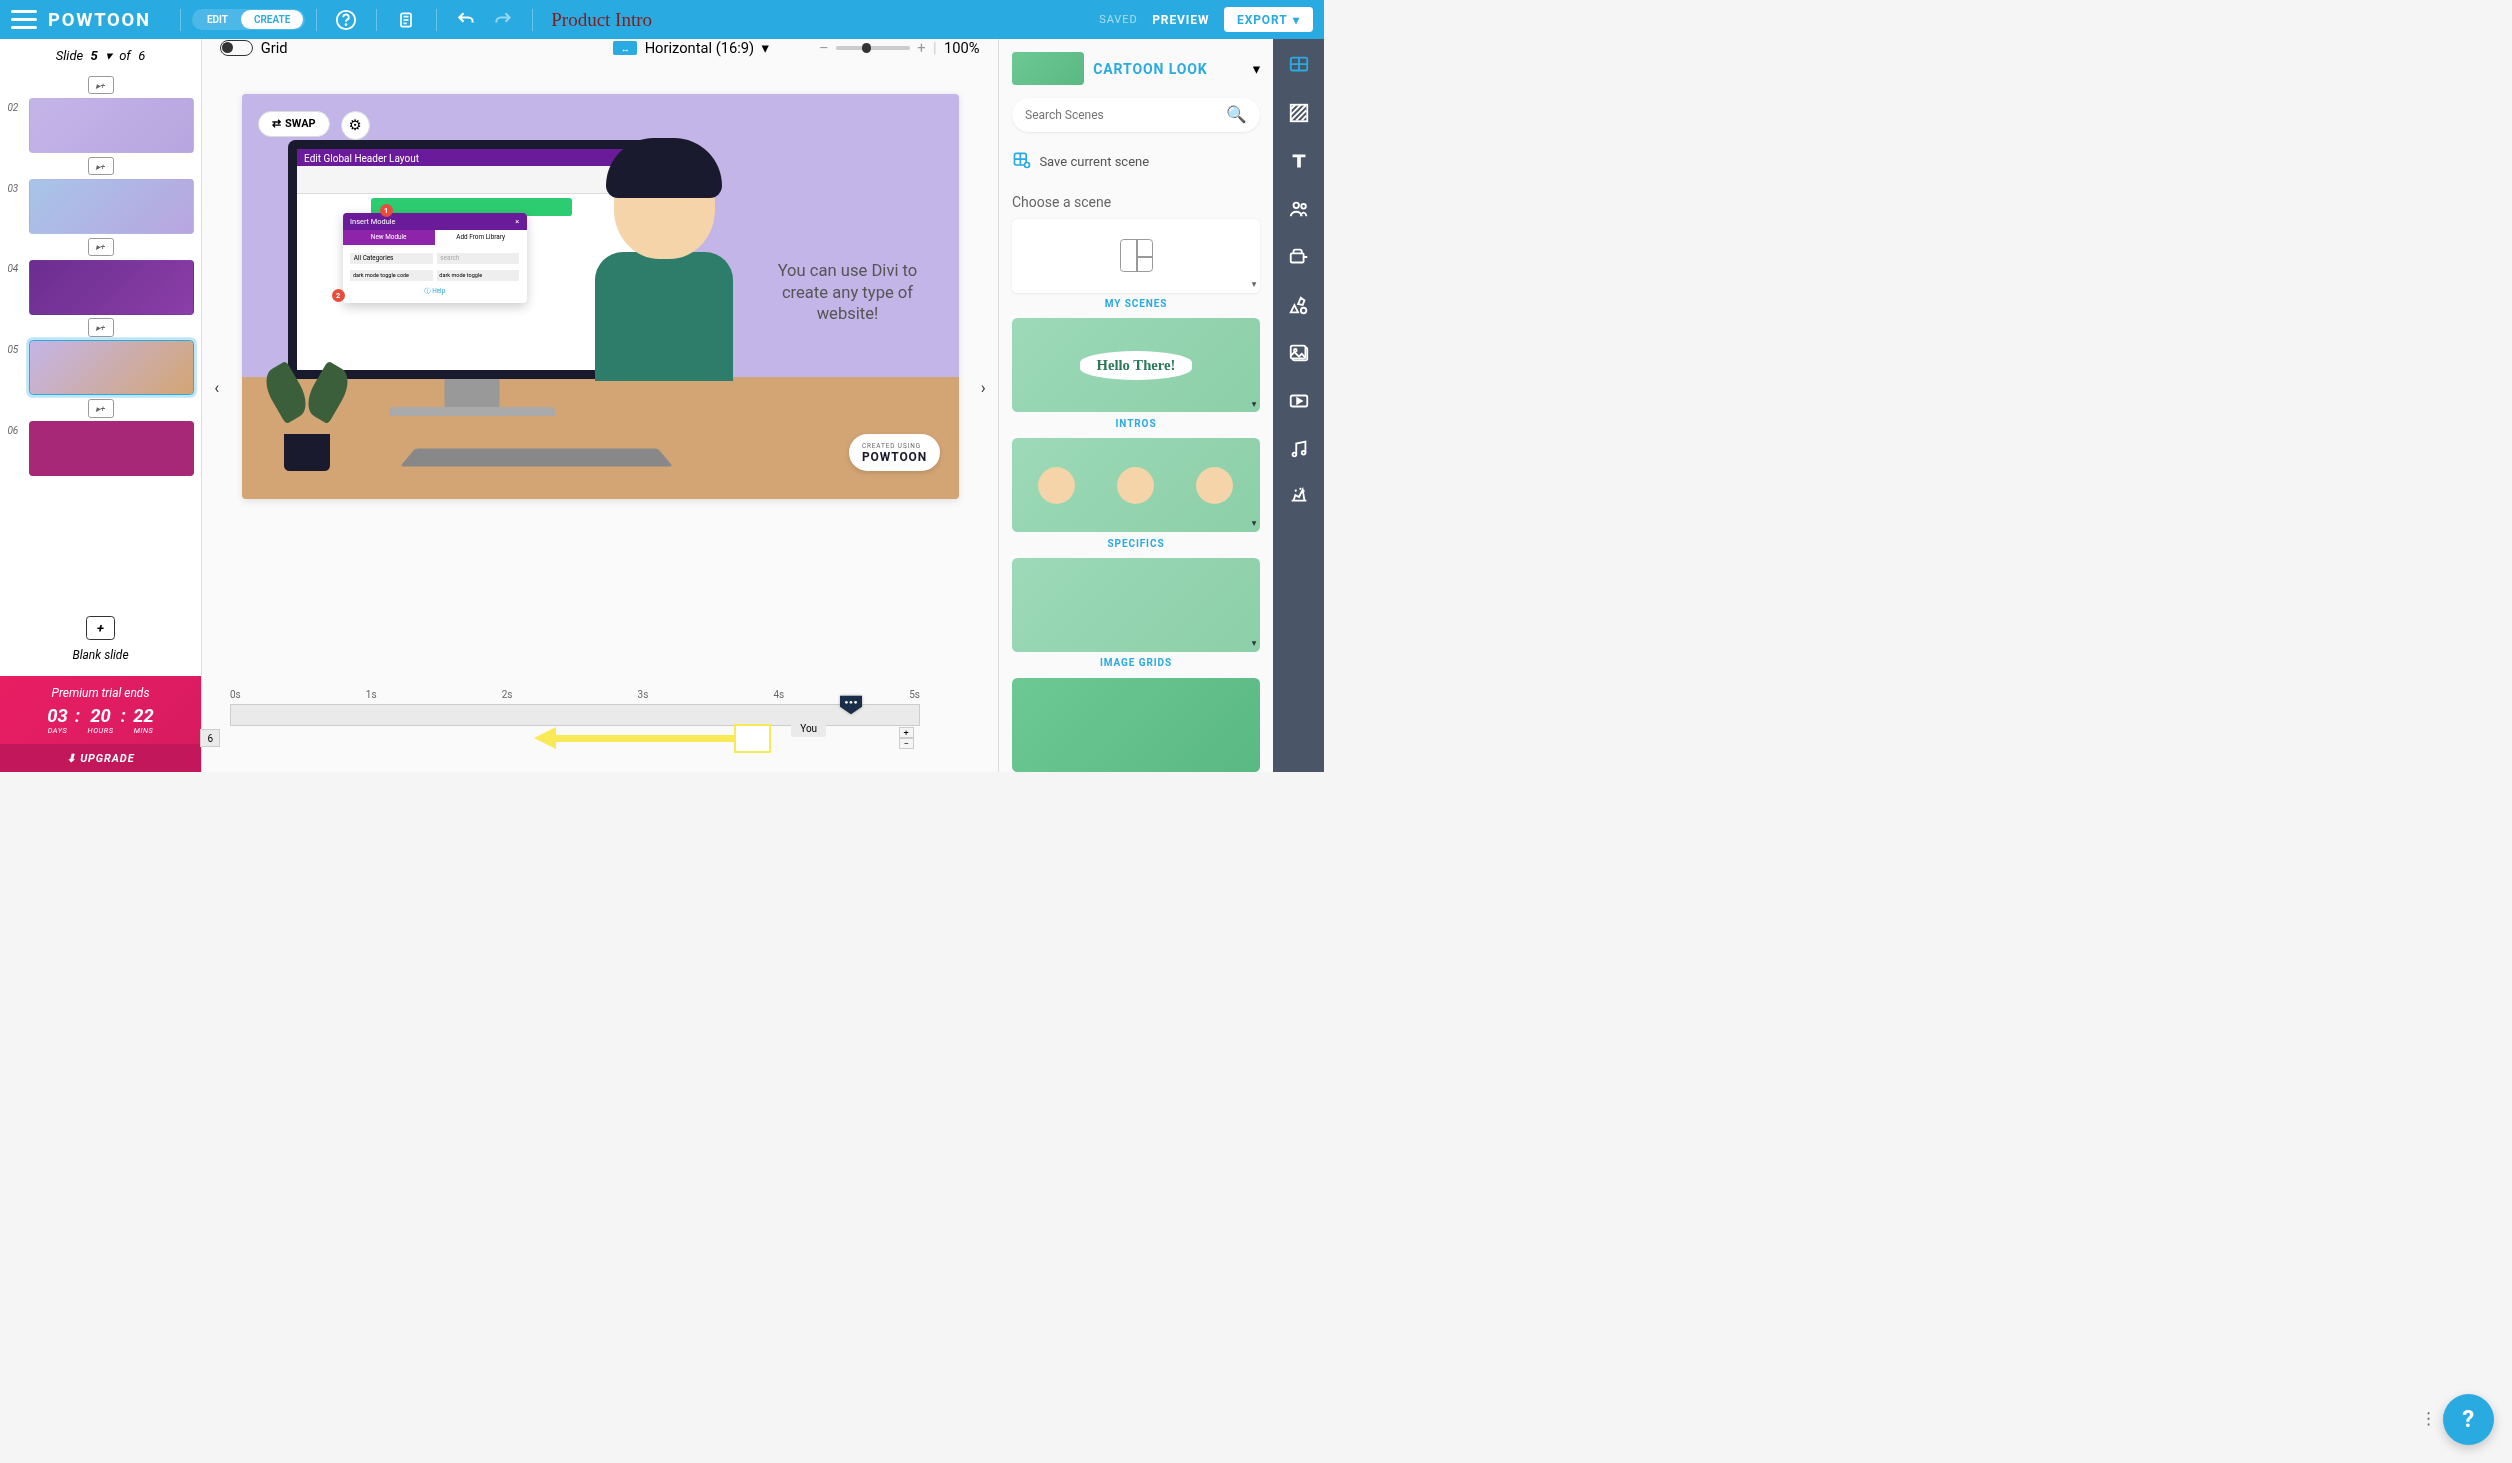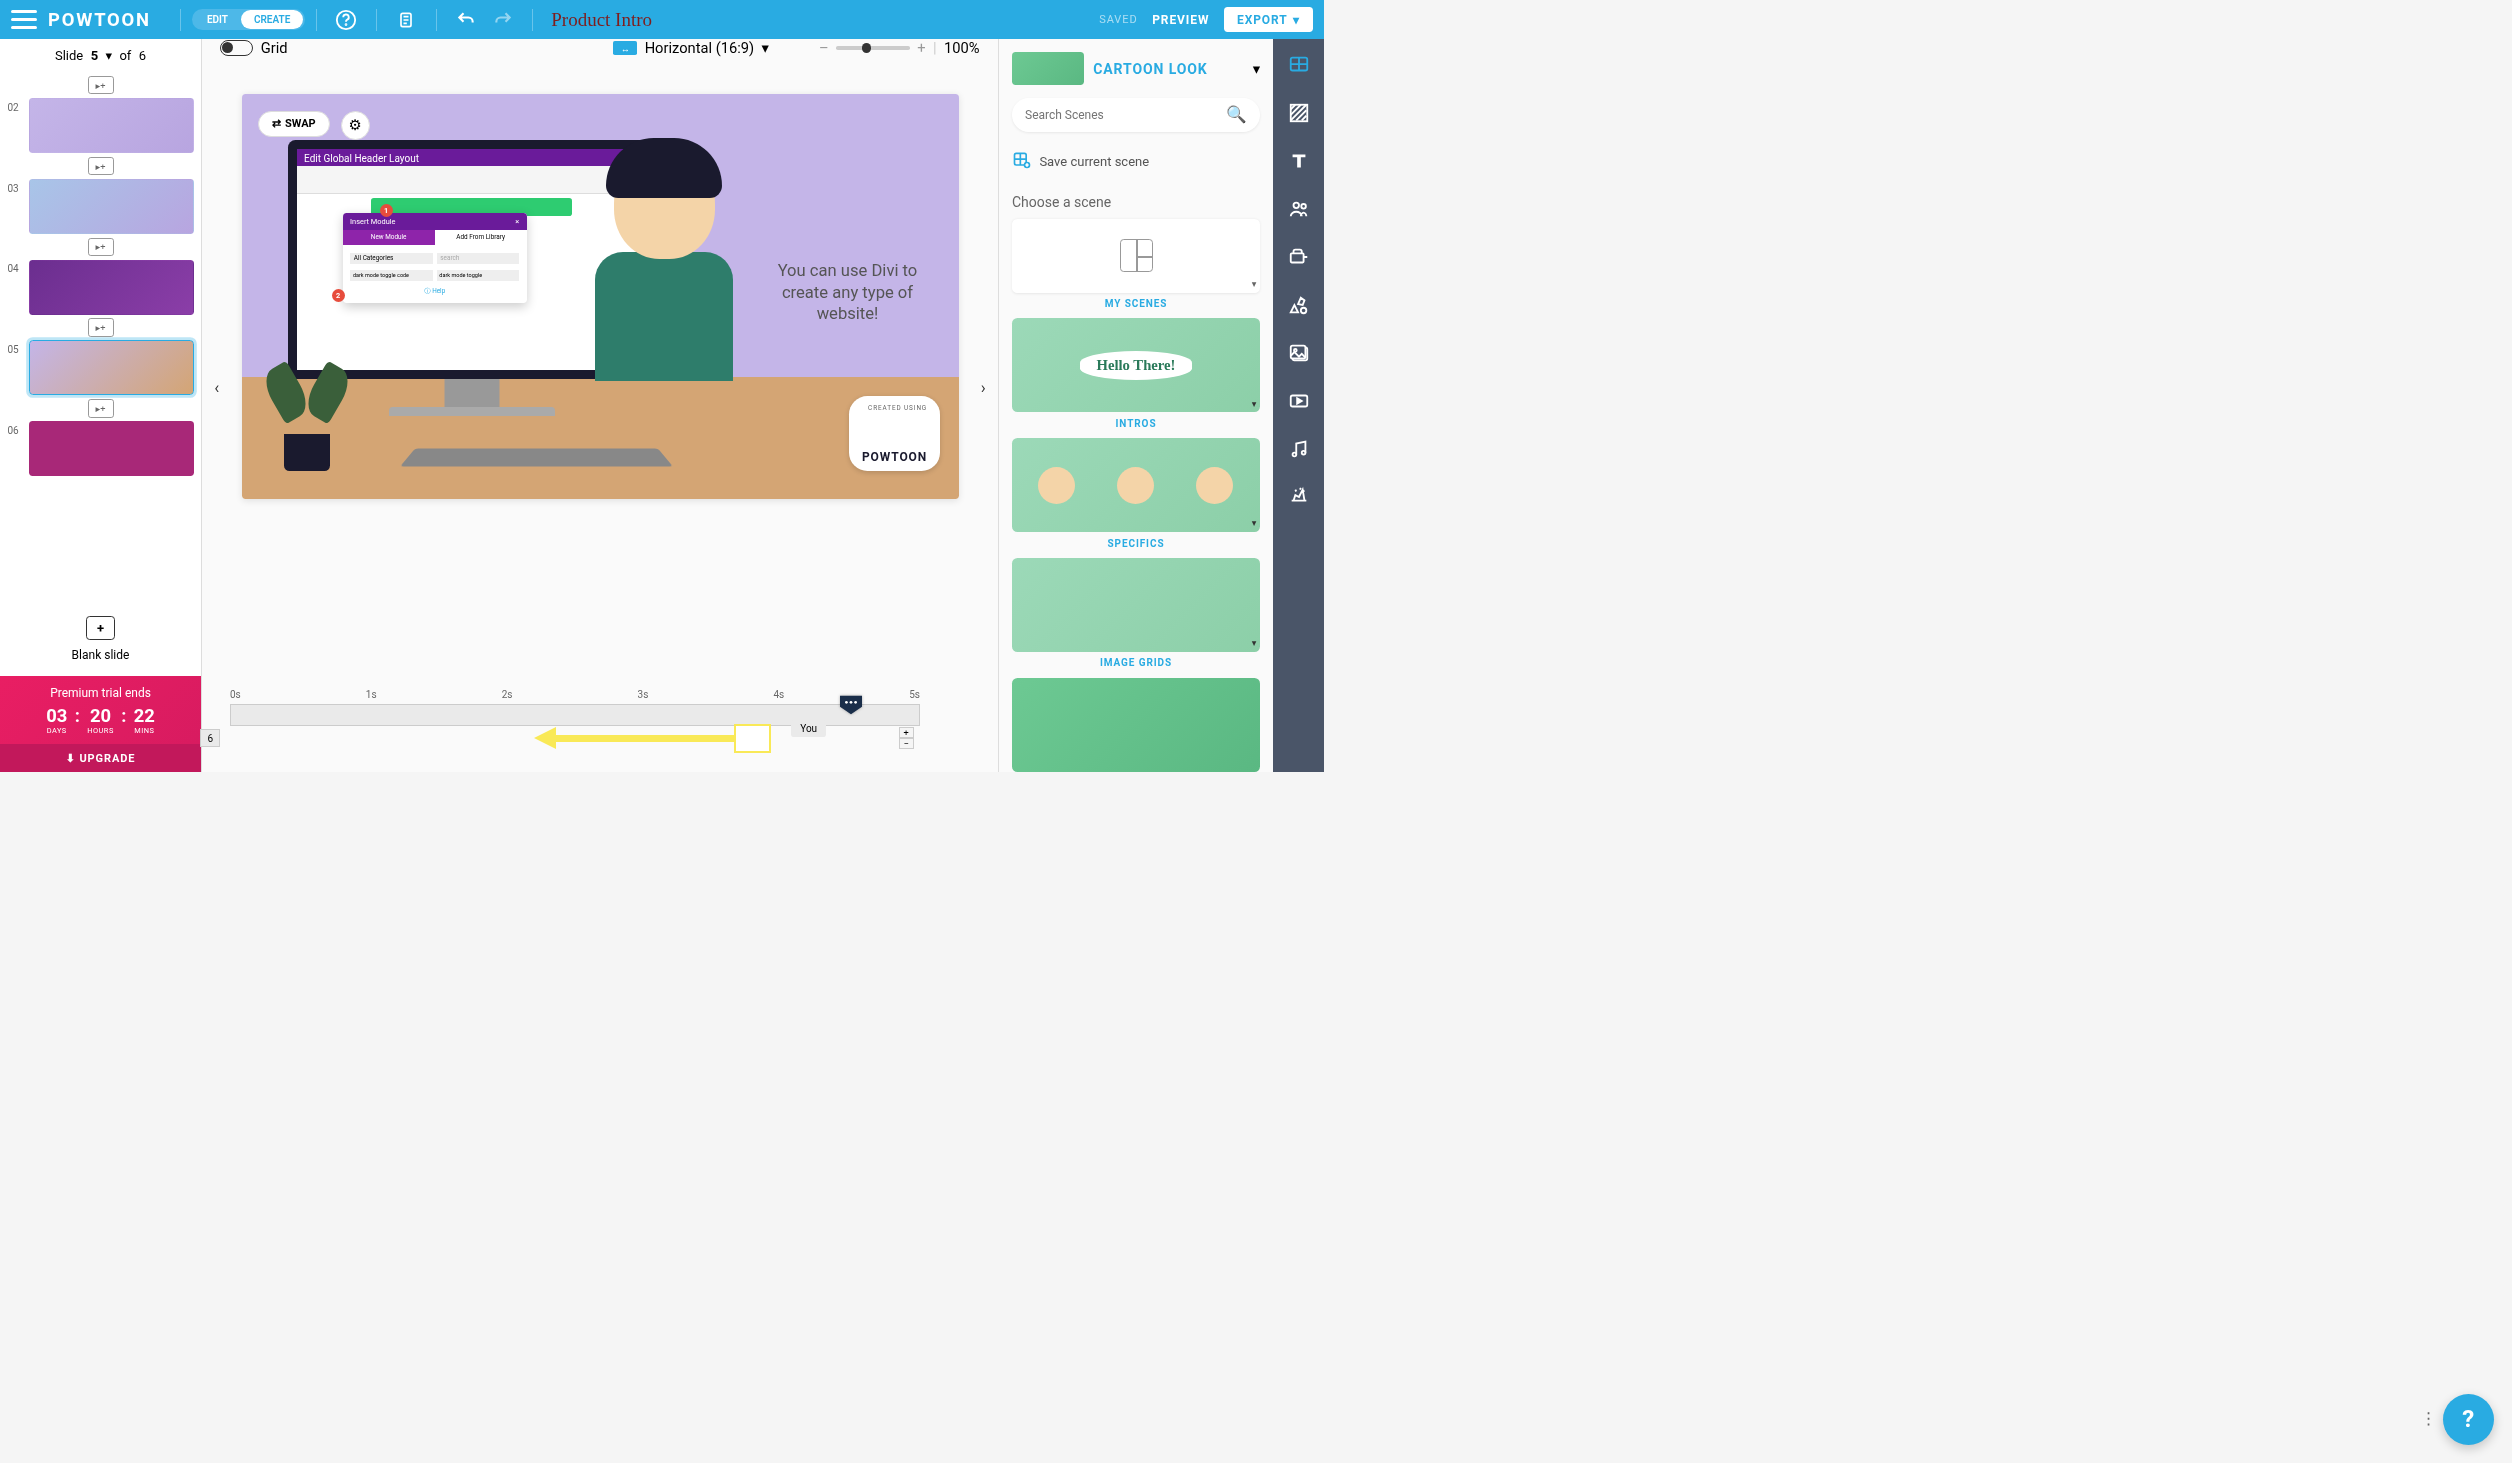--- a/index.html
+++ b/index.html
@@ -19,21 +19,21 @@
 .project-title { font-size: 19px; color: #7f1d1d; margin-left: 7.4px; font-family: Liberation Serif, serif; }
 .header-right { margin-left: auto; display: flex; align-items: center; gap: 14.7px; }
 .saved-text { color: rgba(255,255,255,0.6); font-size: 11px; font-weight: 400; letter-spacing: 0.9px; }
 .preview-btn { color: white; font-size: 12px; font-weight: 700; letter-spacing: 0.9px; cursor: pointer; }
 .export-btn { background: white; color: #29abe2; padding: 5.5px 13px; border-radius: 3.7px; font-size: 12px; font-weight: 700; letter-spacing: 0.9px; cursor: pointer; display: flex; align-items: center; gap: 5.5px; }
 
 
 .main { display: flex; height: calc(100% - 39px); }
 
 
-.slides-panel { width: 202px; background: white; border-right: 0.9px solid #ddd; display: flex; flex-direction: column; position: relative; }
+.slides-panel { width: 202px; background: white; border-right: 0.9px solid #ddd; display: flex; flex-direction: column; position: relative; font-style: italic; }
 .slide-nav { display: flex; align-items: center; justify-content: center; padding: 9.2px; font-size: 13px; gap: 7.4px; }
 .slides-list { flex: 1; overflow-y: auto; padding: 0 7.4px; }
 .slide-item { display: flex; align-items: flex-start; margin-bottom: 3.7px; }
 .slide-num { width: 22px; font-size: 10px; color: #666; padding-top: 3.7px; }
 .slide-thumb { flex: 1; height: 55px; border-radius: 3.7px; border: 1.8px solid transparent; background: #eee; cursor: pointer; position: relative; overflow: hidden; }
 .slide-thumb.active { border-color: #29abe2; box-shadow: 0 0 0 2.8px rgba(41,171,226,0.3); }
 .slide-thumb.s2 { background: linear-gradient(135deg, #c4b5e8, #b8a5e0); }
 .slide-thumb.s3 { background: linear-gradient(135deg, #a8c5e8, #b8a5e0); }
 .slide-thumb.s4 { background: linear-gradient(135deg, #6b2e8f, #8b3ea8); }
 .slide-thumb.s5 { background: linear-gradient(135deg, #c4b5e8, #d4a574); }
@@ -85,21 +85,21 @@
 .char-head { width: 101px; height: 110px; background: #f4d4a8; border-radius: 50% 50% 45% 45%; margin: 0 auto; position: relative; }
 .char-hair { position: absolute; top: -11px; left: -7.4px; width: 116px; height: 60px; background: #1a1a2e; border-radius: 55px 55px 14px 14px; }
 .char-body { width: 138px; height: 129px; background: #2e7d6b; border-radius: 28px 28px 0 0; margin: -7.4px auto 0; }
 .keyboard { position: absolute; bottom: 28px; left: 166px; width: 257px; height: 28px; background: #888; transform: perspective(184px) rotateX(50deg); border-radius: 3.7px; }
 .plant { position: absolute; bottom: 28px; left: 28px; width: 74px; height: 110px; }
 .plant-pot { position: absolute; bottom: 0; left: 14px; width: 46px; height: 37px; background: #1a1a2e; border-radius: 0 0 5.5px 5.5px; }
 .plant-leaves { position: absolute; bottom: 32px; width: 74px; height: 74px; }
 .plant-leaves::before, .plant-leaves::after { content: ''; position: absolute; width: 32px; height: 55px; background: #3a5f3a; border-radius: 50% 10% 50% 10%; }
 .plant-leaves::before { left: 0; transform: rotate(-30deg); }
 .plant-leaves::after { right: 0; transform: rotate(30deg) scaleX(-1); }
-.powtoon-badge { position: absolute; bottom: 28px; right: 18.4px; background: white; border-radius: 18.4px; padding: 7.4px 13px; font-size: 8.3px; display: flex; flex-direction: column; align-items: flex-end; box-shadow: 0 1.8px 5.5px rgba(0,0,0,0.15); gap: 38px; }
+.powtoon-badge { position: absolute; bottom: 28px; right: 18.4px; background: white; border-radius: 18.4px; padding: 7.4px 13px; font-size: 8.3px; display: flex; flex-direction: column; align-items: flex-start; box-shadow: 0 1.8px 5.5px rgba(0,0,0,0.15); }
 .powtoon-badge .created { font-size: 6.4px; color: #666; letter-spacing: 0.9px; }
 .powtoon-badge .brand { font-weight: 700; font-size: 12px; letter-spacing: 0.9px; color: #1a1a2e; }
 .playback { height: 55px; display: flex; align-items: center; justify-content: center; gap: 14.7px; position: relative; padding: 0 28px; }
 .time-display { position: absolute; left: 28px; font-size: 12px; }
 .time-display .cur { color: #29abe2; font-weight: 600; }
 .time-display .sep { color: #999; margin: 0 5.5px; }
 .play-frame { border: 1.8px solid #333; padding: 1.8px 7.4px; font-size: 13px; cursor: pointer; }
 .play-big { width: 0; height: 0; border-left: 24px solid #29abe2; border-top: 14.7px solid transparent; border-bottom: 14.7px solid transparent; cursor: pointer; }
 .audio-icon { position: absolute; right: 28px; cursor: pointer; }
 .timeline { height: 83px; padding: 0 28px; position: relative; }

